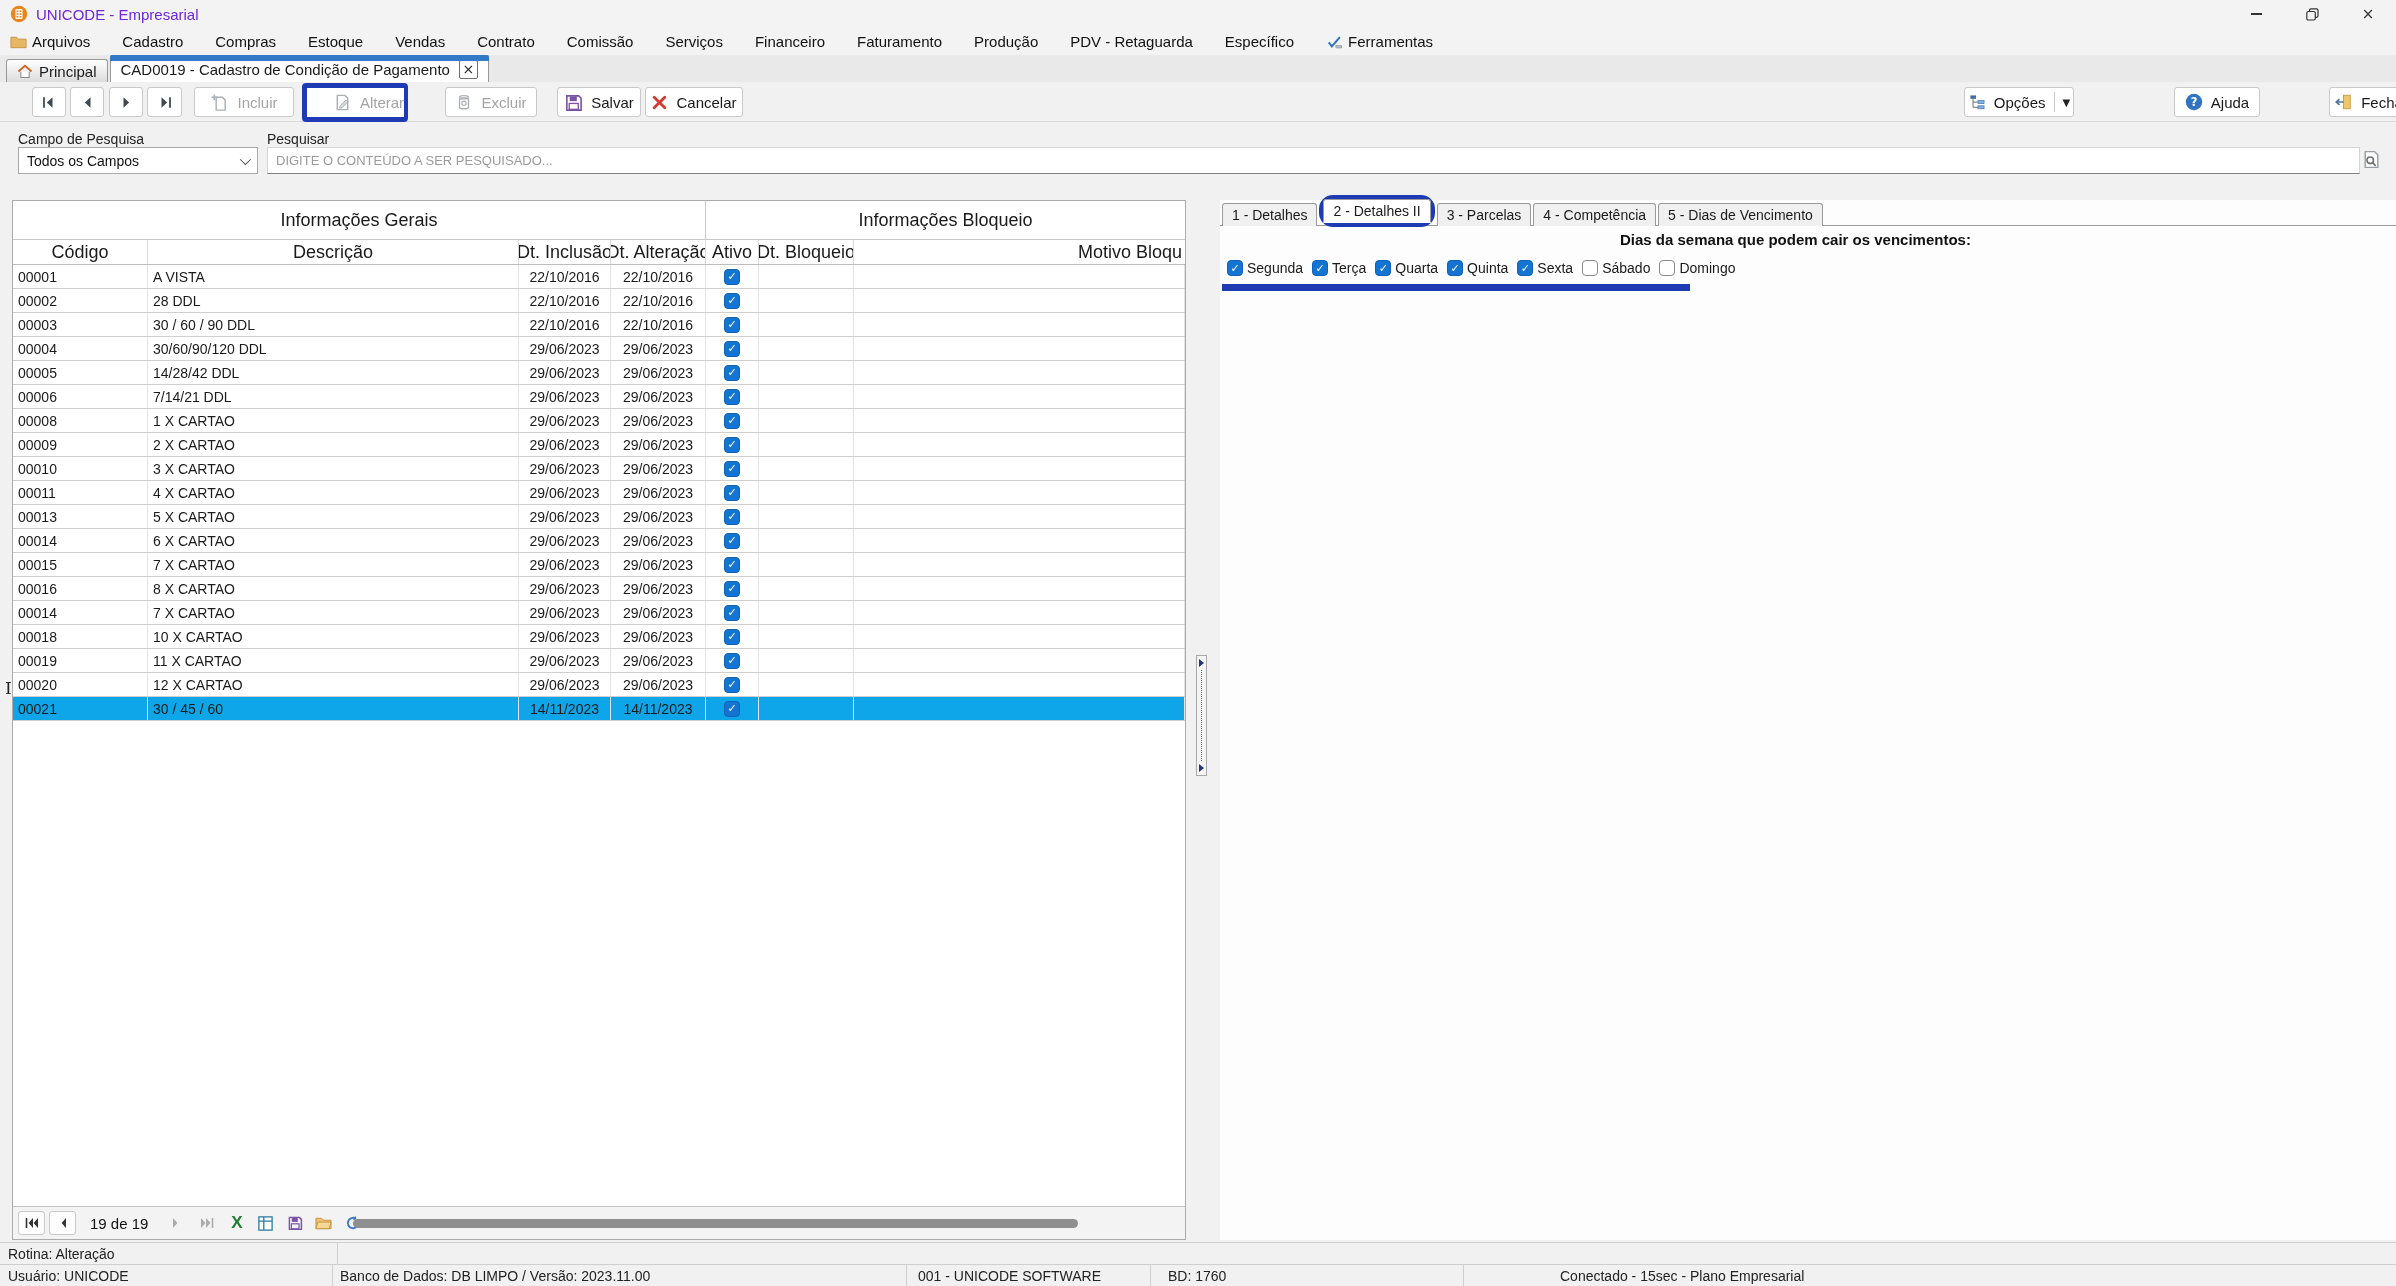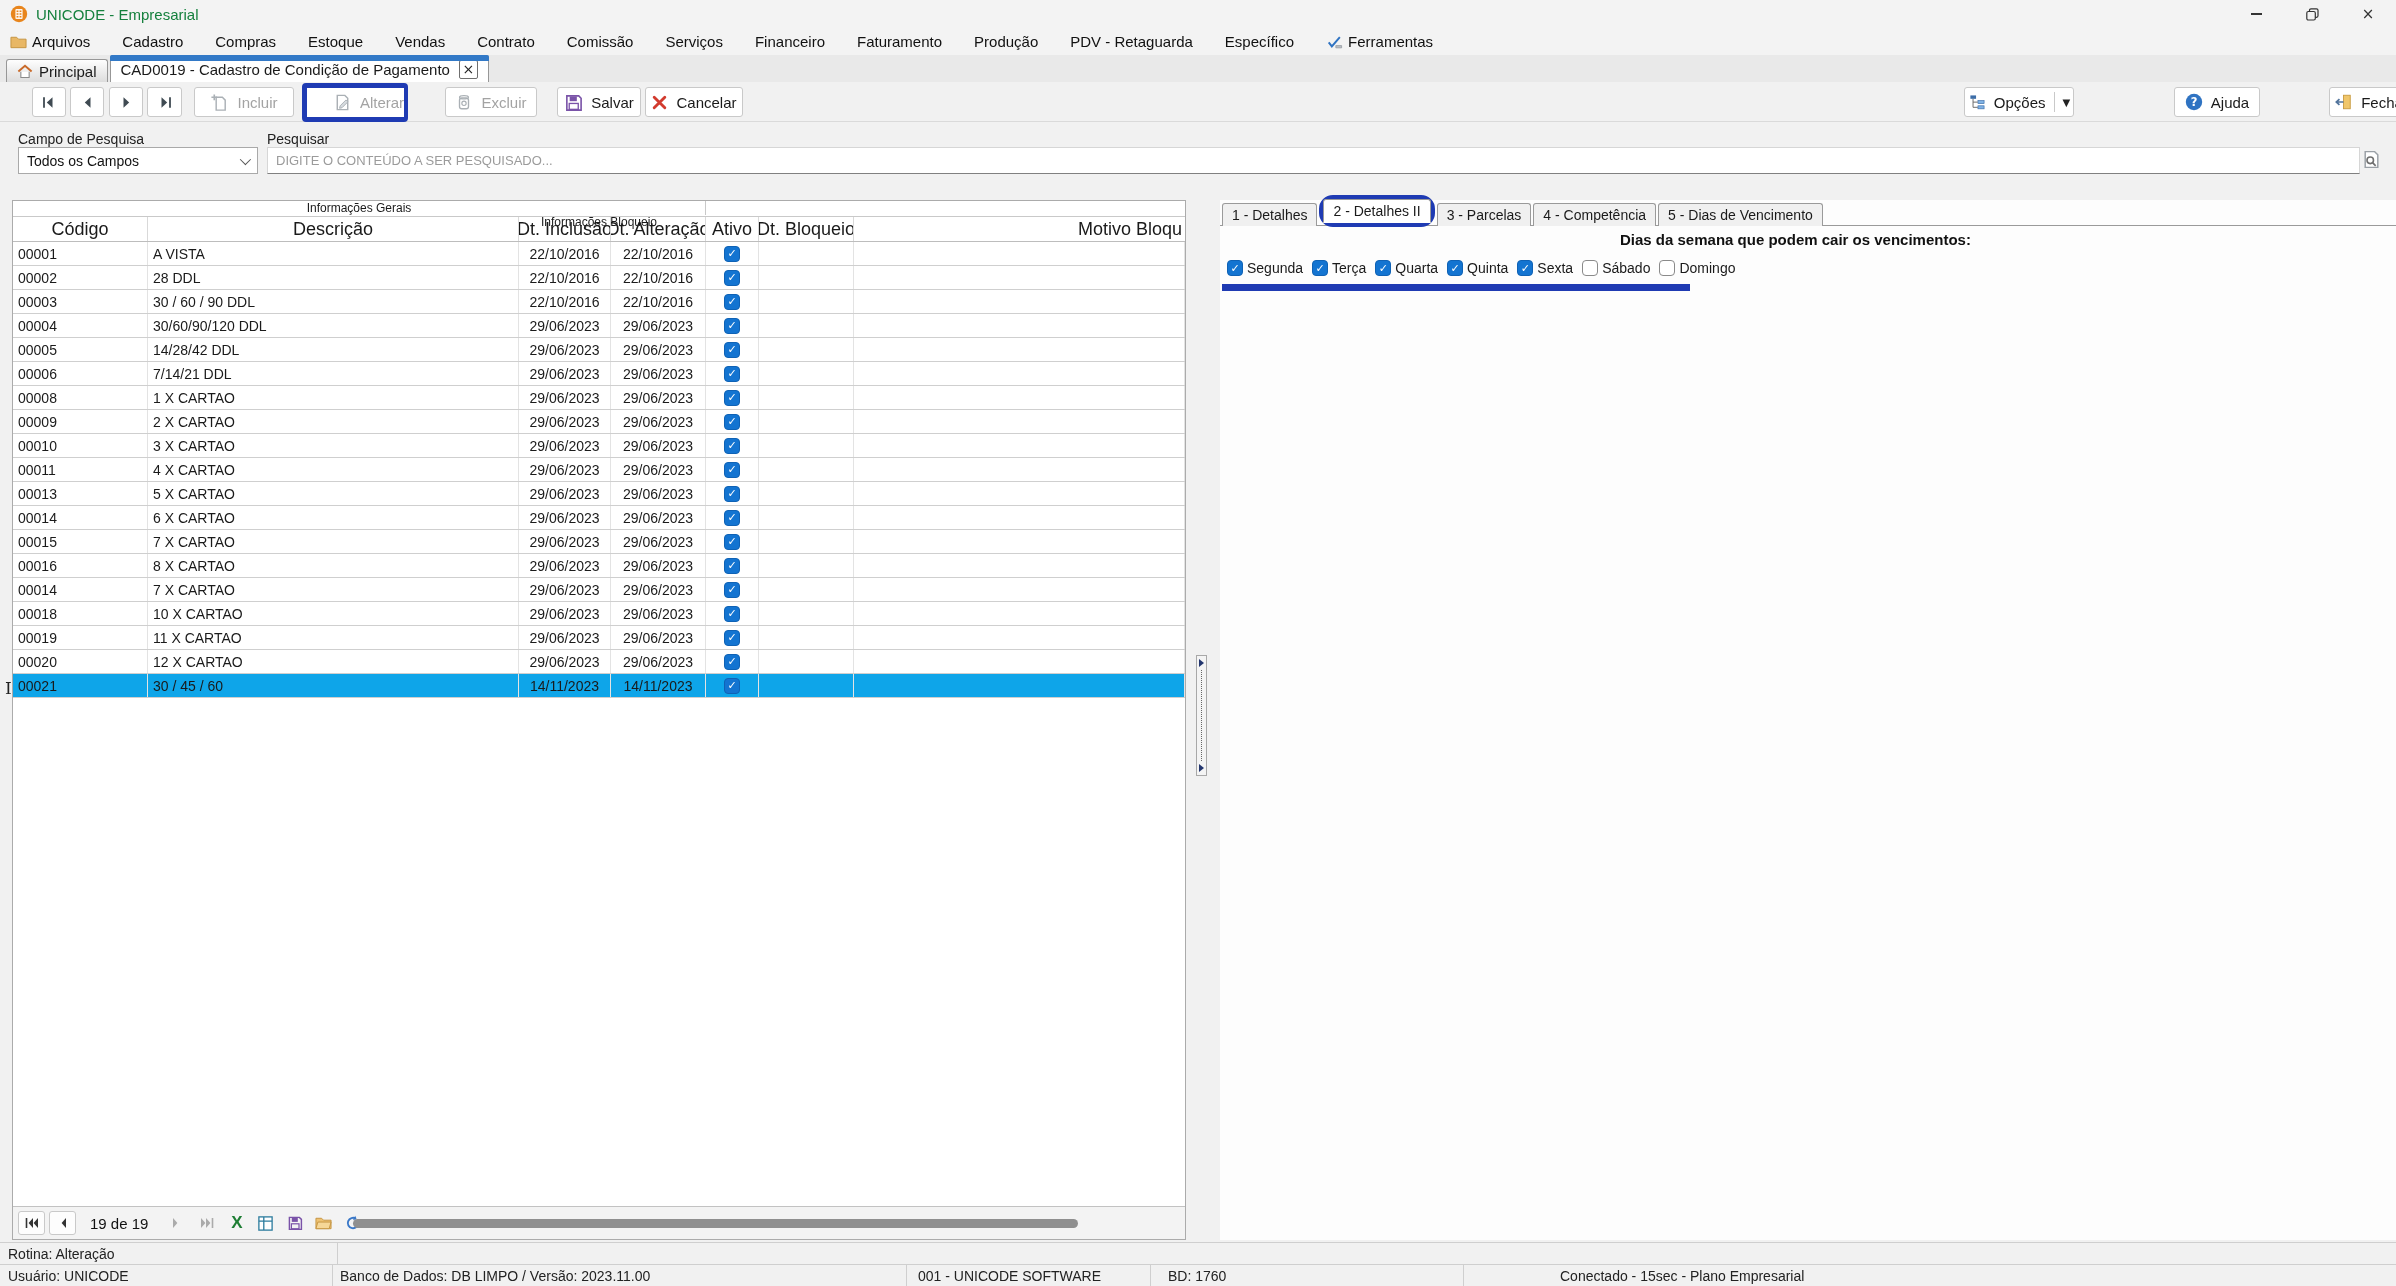--- a/index.html
+++ b/index.html
@@ -3,21 +3,21 @@
 <meta charset="utf-8">
 <style>
   * { margin:0; padding:0; box-sizing:border-box; }
   html,body { width:2396px; height:1286px; overflow:hidden; }
   body { font-family:"Liberation Sans", sans-serif; background:#f1f1f1; color:#1a1a1a; position:relative; }
   .glyph { font-family:"DejaVu Sans", sans-serif; }
 
   
   .titlebar { position:absolute; left:0; top:0; width:2396px; height:28px; background:#f3f3f3; display:flex; align-items:center; }
   .app-icon { width:18px; height:18px; margin:0 8px 0 10px; display:flex; }
-  .title-text { font-size:15px; color:#15803d;text-align:center; }
+  .title-text { font-size:15px; color:#6d28d9;text-align:center; }
   .wincontrols { position:absolute; right:0; top:0; height:28px; display:flex; }
   .winbtn { width:56px; height:28px; display:flex; align-items:center; justify-content:center; color:#333; font-size:15px; }
   .winbtn .minbar { width:11px; height:1.5px; background:#333; display:block; }
 
   
   .menubar { position:absolute; left:0; top:28px; width:2396px; height:27px; background:#f3f3f3; display:flex; align-items:center; padding-left:10px; }
   .menu-item { font-size:15px; padding:0 16px 0 16px; height:27px; display:flex; align-items:center; gap:5px; color:#111; white-space:nowrap; }
   .menu-item:first-child { padding-left:0; }
   .menu-item .ic { display:flex; }
 
@@ -40,21 +40,21 @@
   .search-area { position:absolute; left:0; top:122px; width:2396px; height:63px; background:#f1f1f1; }
   .s-label { position:absolute; font-size:14px; color:#222; top:9px; }
   .field-select { position:absolute; left:18px; top:25px; width:240px; height:27px; background:#fff; border:1px solid #a9a9a9; display:flex; align-items:center; font-size:14px; padding-left:8px; color:#111; }
   .chev { position:absolute; right:9px; top:9px; width:8px; height:8px; border-right:1.6px solid #555; border-bottom:1.6px solid #555; transform:rotate(45deg) translateY(-2px); }
   .search-input { position:absolute; left:267px; top:25px; width:2093px; height:27px; background:#fff; border:1px solid #d6d6d6; border-bottom:1px solid #808080; font-size:13px; padding:0 30px 0 8px; color:#111; font-family:"Liberation Sans",sans-serif; }
   .search-input::placeholder { color:#9b9b9b; }
   .search-doc-icon { position:absolute; right:14px; top:27px; display:flex; }
 
   
   .grid-panel { position:absolute; left:12px; top:200px; width:1174px; height:1040px; background:#fff; border:1px solid #ababab; }
-  .group-row { display:flex; height:16px; border-bottom:1px solid #c9c9c9; font-size:12px;flex-direction:column; }
+  .group-row { display:flex; height:39px; border-bottom:1px solid #c9c9c9; font-size:18px; }
   .group-cell { display:flex; align-items:center; justify-content:center; }
   .gc-gerais { width:693px; border-right:1px solid #c9c9c9; }
   .gc-bloqueio { flex:1; }
   .header-row { display:flex; height:25px; border-bottom:1px solid #bdbdbd; font-size:18px; color:#1a1a1a; }
   .hcell { display:flex; align-items:center; justify-content:center; border-right:1px solid #d9d9d9; overflow:hidden; white-space:nowrap; }
   .hcell.right { justify-content:flex-end; padding-right:3px; }
   .c0{width:135px}.c1{width:371px}.c2{width:92px}.c3{width:95px}.c4{width:53px}.c5{width:95px}.c6{flex:1; border-right:none;}
   .grid-row { display:flex; height:24px; border-bottom:1px solid #cfcfcf; font-size:14px; background:#fff; }
   .grid-row.current { background:#0ea5e9; }
   .cell { display:flex; align-items:center; border-right:1px solid #e3e3e3; overflow:hidden; white-space:nowrap; }

